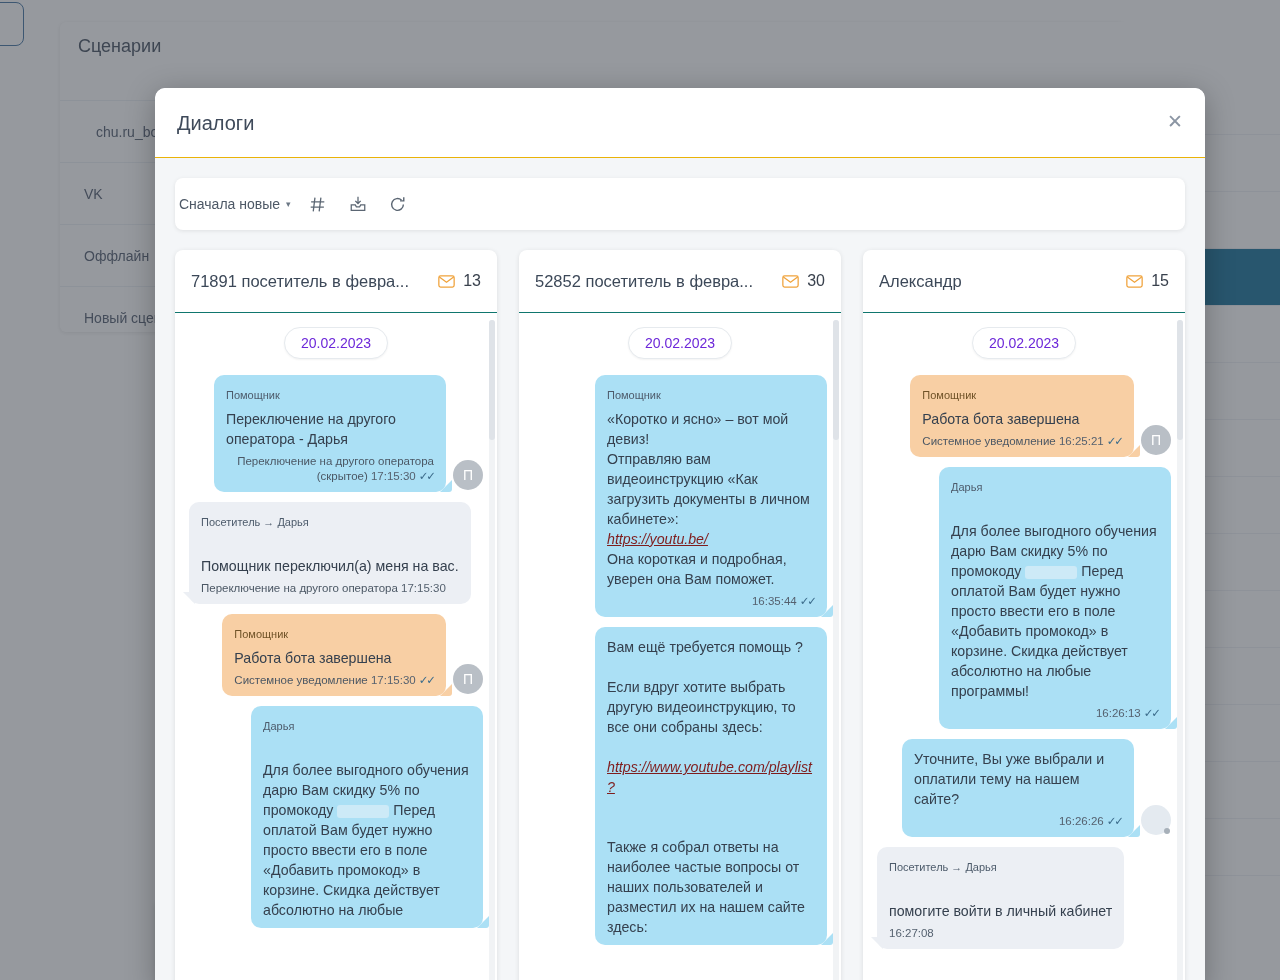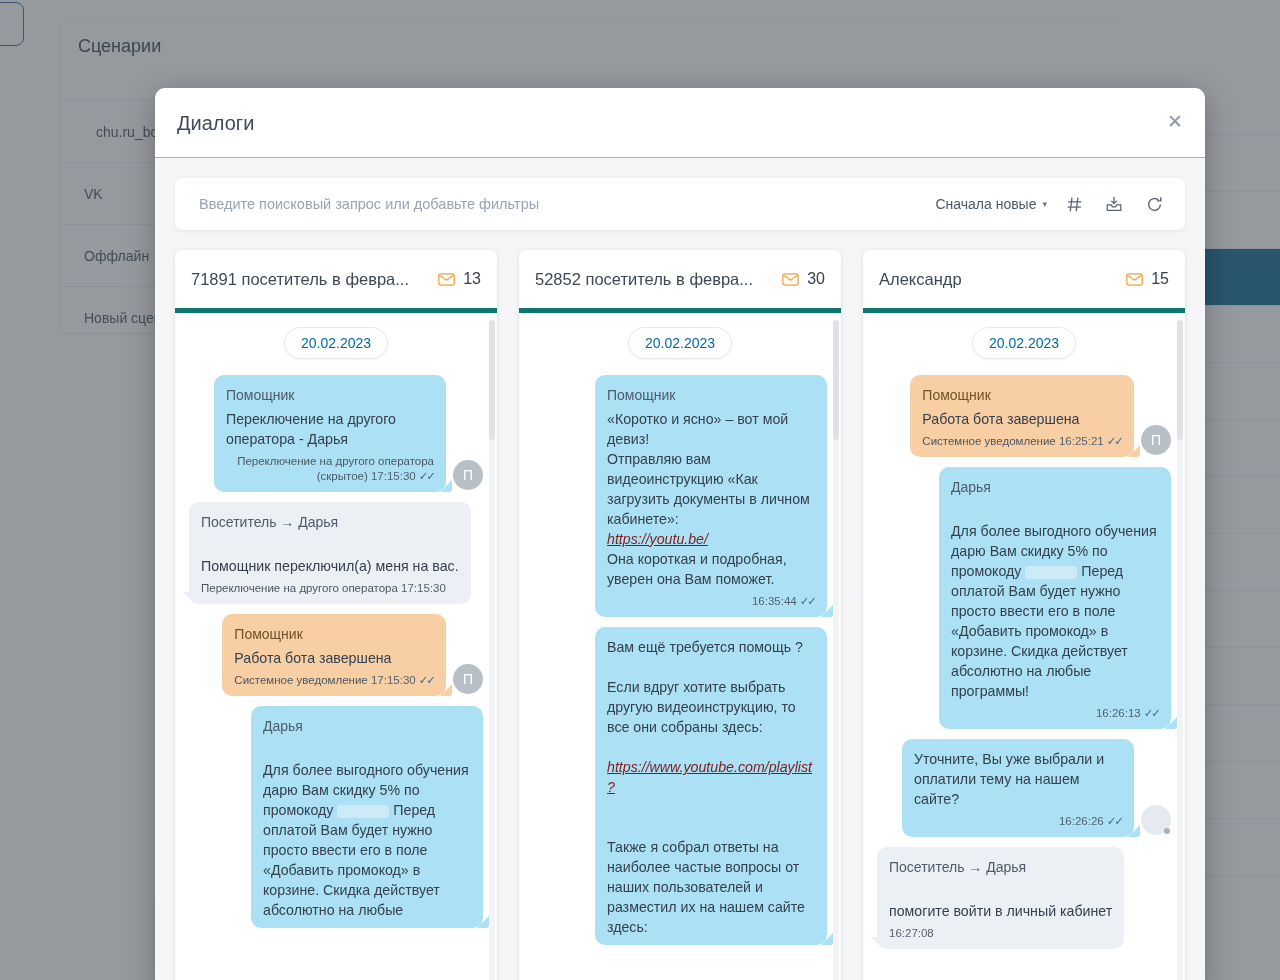--- a/index.html
+++ b/index.html
@@ -135,42 +135,42 @@
     display: flex; gap: 22px;
   }
   .dialog-col {
     position: relative; width: 322px; background: #ffffff;
     border-radius: 8px 8px 0 0;
     box-shadow: 0 1px 5px rgba(0,0,0,.10);
     display: flex; flex-direction: column;
     overflow: hidden;
   }
   .col-head {
-    height: 63px; flex: 0 0 63px; border-bottom: 5px solid #0f766e;
+    height: 63px; flex: 0 0 63px; border-bottom: 1px solid #0f766e;
     display: flex; align-items: center; padding: 0 16px;
   }
   .col-name {
     font-size: 16.5px; color: #3c4858; flex: 1;
     white-space: nowrap; overflow: hidden; text-overflow: ellipsis;
   }
   .col-count {
     display: flex; align-items: center; gap: 8px;
     font-size: 16px; color: #39414d;
   }
   .env-icon { color: #f0a33c; display: flex; }
 
   .msgs {
     position: relative; flex: 1; overflow: hidden;
     padding: 14px 14px 0 14px;
   }
   .date-chip {
     margin: 0 auto 16px auto; width: 104px; height: 32px;
     border: 1px solid #e6eaee; border-radius: 16px; background: #fff;
     display: flex; align-items: center; justify-content: center;
-    font-size: 14px; color: #0369a1;
+    font-size: 14px; color: #6d28d9;
     box-shadow: 0 1px 2px rgba(0,0,0,.05);
   }
 
   .msg-row { display: flex; align-items: flex-end; margin-bottom: 10px; }
   .msg-row.out { justify-content: flex-end; }
   .msg-row.in  { justify-content: flex-start; }
 
   .bubble {
     max-width: 232px; border-radius: 10px; padding: 10px 12px 8px 12px;
     font-size: 14.2px; line-height: 20px; color: #35404e;
@@ -192,21 +192,21 @@
     border-color: transparent transparent #f8cfa4 transparent;
     border-bottom-right-radius: 3px;
   }
   .bubble.grey::after {
     content: ""; position: absolute; left: -6px; bottom: 0;
     border-width: 0 12px 12px 0; border-style: solid;
     border-color: transparent #eceff4 transparent transparent;
     border-bottom-left-radius: 3px;
   }
 
-  .msg-author { font-size: 14px; color: #4d5b6b; margin-bottom: 4px; }
+  .msg-author { font-size: 11px; color: #4d5b6b; margin-bottom: 4px; }
   .msg-author.orange-a { color: #6f5227; }
   .msg-text { white-space: pre-wrap; }
   .msg-text a { color: #7f1d1d; text-decoration: underline; font-style: italic; }
   .msg-meta {
     margin-top: 5px; font-size: 11.5px; color: #55616f;
     text-align: right; line-height: 15px;
   }
   .msg-meta.left-meta { text-align: left; }
   .meta-label { color: #4b5764; }
   .ticks { color: #3d6d8c; margin-left: 3px; letter-spacing: -2px; }
@@ -282,21 +282,20 @@
 <div id="modal">
 
   <div class="modal-header">
     <div class="modal-title">Диалоги</div>
     <button class="modal-close">✕</button>
   </div>
 
   <div class="modal-body">
 
     <div class="search-bar">
-      <input class="search-input" type="text" placeholder="Введите поисковый запрос или добавьте фильтры" style="">
 
       <div class="sort-select">
         <span>Сначала новые</span>
         <span class="caret">▾</span>
       </div>
 
       <div class="bar-icon">
         <svg width="17" height="17" viewBox="0 0 20 20" fill="none" stroke="currentColor" stroke-width="1.5">
           <line x1="7" y1="2" x2="5" y2="18"></line>
             <line x1="14" y1="2" x2="12" y2="18"></line>

